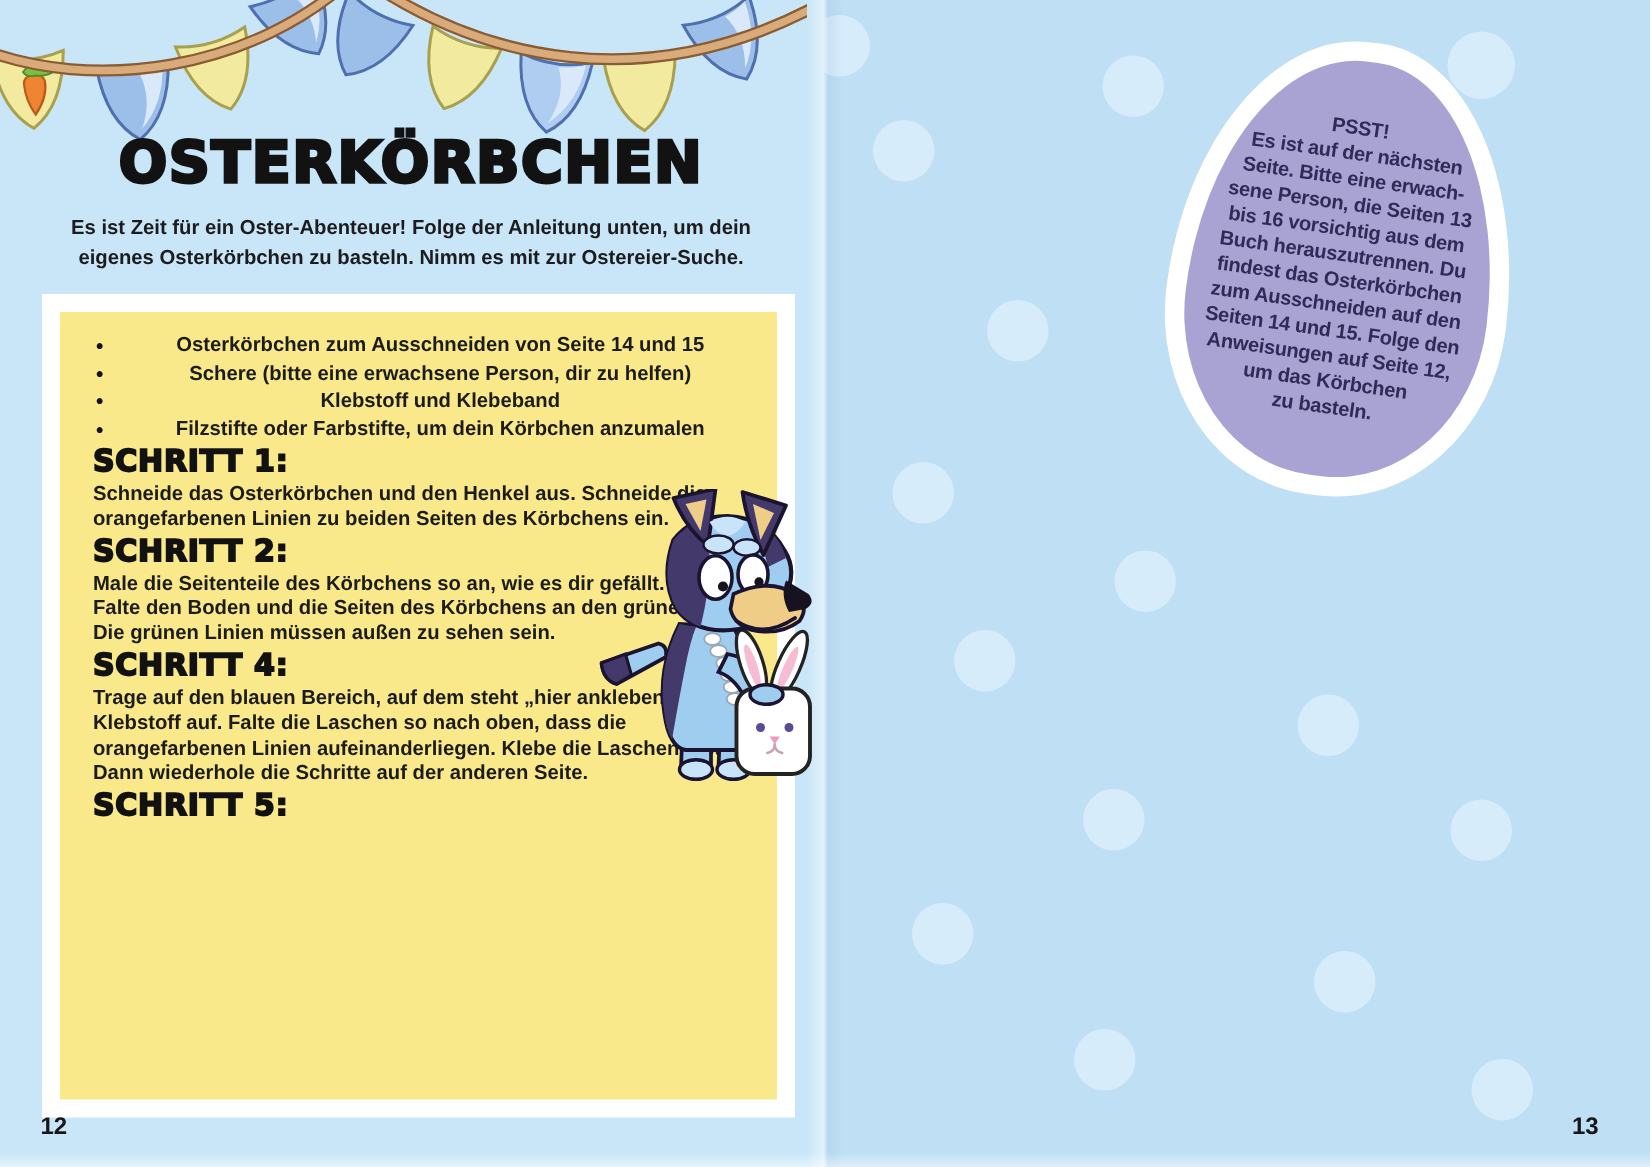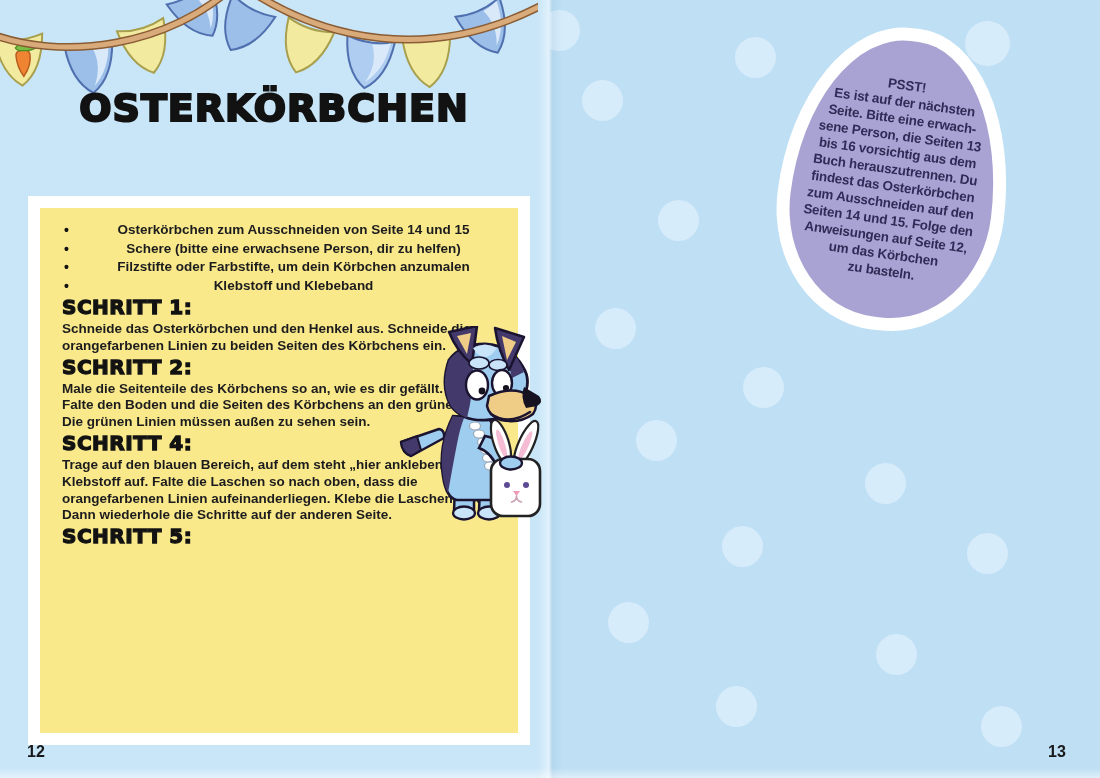--- a/index.html
+++ b/index.html
@@ -94,27 +94,28 @@
       </g>
 
       <path d="M-14,32 C 60,62 170,48 238,-18" fill="none" stroke="#8a5c33" stroke-width="8" stroke-linecap="round"></path>
       <path d="M-14,32 C 60,62 170,48 238,-18" fill="none" stroke="#d9ab7b" stroke-width="5" stroke-linecap="round"></path>
       <path d="M240,-16 C 320,40 430,66 548,2" fill="none" stroke="#8a5c33" stroke-width="8" stroke-linecap="round"></path>
       <path d="M240,-16 C 320,40 430,66 548,2" fill="none" stroke="#d9ab7b" stroke-width="5" stroke-linecap="round"></path>
     </svg>
 
     <h1 class="title">OSTERKÖRBCHEN</h1>
 
+    <p class="intro"><span>Es ist Zeit für ein Oster-Abenteuer! Folge der Anleitung unten, um dein</span><br><span>eigenes Osterkörbchen zu basteln. Nimm es mit zur Ostereier-Suche.</span></p>
 
     <div class="craft-box">
       <ul class="materials">
         <li>Osterkörbchen zum Ausschneiden von Seite 14 und 15</li>
         <li>Schere (bitte eine erwachsene Person, dir zu helfen)</li>
+        <li>Klebstoff und Klebeband</li>
         <li>Filzstifte oder Farbstifte, um dein Körbchen anzumalen</li>
-        <li>Klebstoff und Klebeband</li>
       </ul>
 
       <div class="step">
         <h3 class="step-title">SCHRITT 1:</h3>
         <p class="step-body">Schneide das Osterkörbchen und den Henkel aus. Schneide die orangefarbenen Linien zu beiden Seiten des Körbchens ein.</p>
       </div>
       <div class="step">
         <h3 class="step-title">SCHRITT 2:</h3>
         <p class="step-body">Male die Seitenteile des Körbchens so an, wie es dir gefällt.</p>
       </div>

